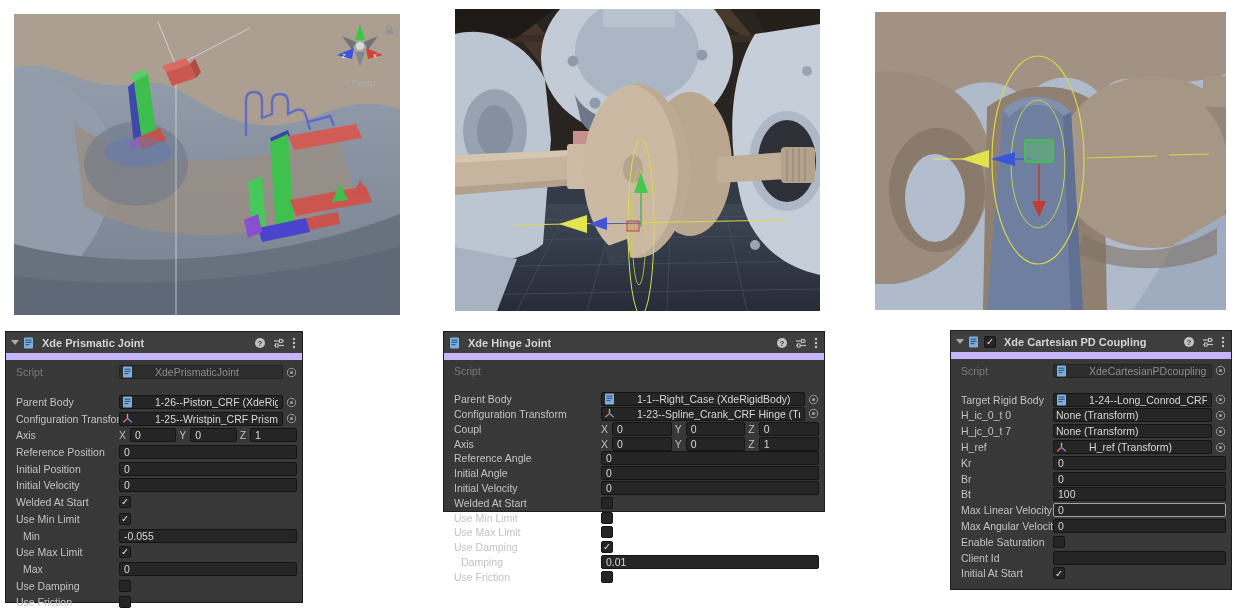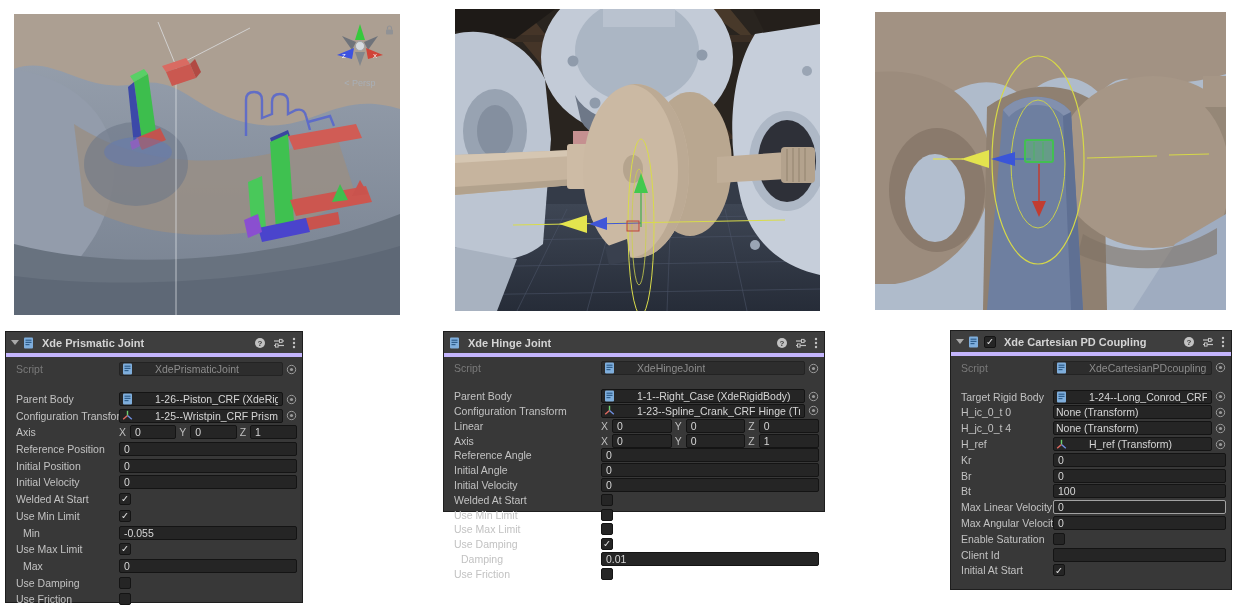--- a/index.html
+++ b/index.html
@@ -13,21 +13,21 @@
   #vp1{left:455px;top:9px;width:365px;height:302px;}
   #vp2{left:875px;top:12px;width:351px;height:298px;}
 
   
   .panel{position:absolute;background:#383838;border:1px solid #1e1e1e;
          box-sizing:border-box;font-size:10.5px;color:#C2C2C2;}
   #panel0{left:5px;top:331px;width:298px;height:272px;--rh:16.7px;--lw:103px;}
   #panel1{left:443px;top:331px;width:382px;height:181px;--rh:14.8px;--lw:147px;}
   #panel2{left:950px;top:330px;width:282px;height:260px;--rh:15.8px;--lw:92px;}
 
-  .phead{height:21px;background:#3E3E3E;border-bottom:4px solid #c4b5fd;
+  .phead{height:21px;background:#3E3E3E;border-bottom:7px solid #c4b5fd;
          display:flex;align-items:center;padding:0 6px 0 5px;}
   .foldout{width:0;height:0;border-left:4px solid transparent;
            border-right:4px solid transparent;border-top:5px solid #A9A9A9;
            margin-right:4px;flex:none;}
   .ptitle{font-weight:bold;font-size:11px;color:#D4D4D4;margin-left:8px;
           white-space:nowrap;overflow:hidden;}
   .flex1{flex:1;}
   .icon{display:inline-flex;align-items:center;justify-content:center;flex:none;}
   .phead .hicon{margin-left:7px;}
   .phead .checkbox{margin-left:5px;}
@@ -475,53 +475,34 @@
         <svg width="4" height="12" viewBox="0 0 4 12">
           <circle cx="2" cy="2" r="1.2" fill="#C2C2C2"></circle>
           <circle cx="2" cy="6" r="1.2" fill="#C2C2C2"></circle>
           <circle cx="2" cy="10" r="1.2" fill="#C2C2C2"></circle>
         </svg>
       </span>
     </div>
     <div class="pbody">
       <div class="row disabled">
         <span class="rlabel">Script</span>
+      </div>
+      <div class="gap"></div>
+      <div class="row">
+        <span class="rlabel">Parent Body</span>
         <span class="rvalue">
           <span class="field objfield">
             <span class="icon">
               <svg width="11" height="12" viewBox="0 0 11 12">
                 <rect x="1" y="0.5" width="9" height="11" rx="1" fill="#7FAEDC"></rect>
                 <rect x="2.5" y="2.6" width="6" height="1.2" fill="#2F5E8C"></rect>
                 <rect x="2.5" y="4.8" width="6" height="1.2" fill="#2F5E8C"></rect>
                 <rect x="2.5" y="7" width="4" height="1.2" fill="#2F5E8C"></rect>
               </svg>
             </span>
-            <span class="ftext">XdeHingeJoint</span>
-          </span>
-          <span class="icon">
-            <svg width="11" height="11" viewBox="0 0 11 11">
-              <circle cx="5.5" cy="5.5" r="4.2" fill="none" stroke="#9A9A9A" stroke-width="1"></circle>
-              <circle cx="5.5" cy="5.5" r="1.6" fill="#9A9A9A"></circle>
-            </svg>
-          </span>
-        </span>
-      </div>
-      <div class="gap"></div>
-      <div class="row">
-        <span class="rlabel">Parent Body</span>
-        <span class="rvalue">
-          <span class="field objfield">
-            <span class="icon">
-              <svg width="11" height="12" viewBox="0 0 11 12">
-                <rect x="1" y="0.5" width="9" height="11" rx="1" fill="#7FAEDC"></rect>
-                <rect x="2.5" y="2.6" width="6" height="1.2" fill="#2F5E8C"></rect>
-                <rect x="2.5" y="4.8" width="6" height="1.2" fill="#2F5E8C"></rect>
-                <rect x="2.5" y="7" width="4" height="1.2" fill="#2F5E8C"></rect>
-              </svg>
-            </span>
             <span class="ftext">1-1--Right_Case (XdeRigidBody)</span>
           </span>
           <span class="icon">
             <svg width="11" height="11" viewBox="0 0 11 11">
               <circle cx="5.5" cy="5.5" r="4.2" fill="none" stroke="#9A9A9A" stroke-width="1"></circle>
               <circle cx="5.5" cy="5.5" r="1.6" fill="#9A9A9A"></circle>
             </svg>
           </span>
         </span>
       </div>
@@ -540,21 +521,21 @@
           </span>
           <span class="icon">
             <svg width="11" height="11" viewBox="0 0 11 11">
               <circle cx="5.5" cy="5.5" r="4.2" fill="none" stroke="#9A9A9A" stroke-width="1"></circle>
               <circle cx="5.5" cy="5.5" r="1.6" fill="#9A9A9A"></circle>
             </svg>
           </span>
         </span>
       </div>
       <div class="row">
-        <span class="rlabel">Linear</span>
+        <span class="rlabel">Coupl</span>
         <span class="rvalue">
           <span class="v3seg">
             <span class="axlbl">X</span>
             <span class="field">
               <span class="ftext">0</span>
             </span>
           </span>
           <span class="v3seg">
             <span class="axlbl">Y</span>
             <span class="field">
@@ -746,21 +727,21 @@
           </span>
           <span class="icon">
             <svg width="11" height="11" viewBox="0 0 11 11">
               <circle cx="5.5" cy="5.5" r="4.2" fill="none" stroke="#9A9A9A" stroke-width="1"></circle>
               <circle cx="5.5" cy="5.5" r="1.6" fill="#9A9A9A"></circle>
             </svg>
           </span>
         </span>
       </div>
       <div class="row">
-        <span class="rlabel">H_jc_0_t 4</span>
+        <span class="rlabel">H_jc_0_t 7</span>
         <span class="rvalue">
           <span class="field objfield">
             <span class="ftext">None (Transform)</span>
           </span>
           <span class="icon">
             <svg width="11" height="11" viewBox="0 0 11 11">
               <circle cx="5.5" cy="5.5" r="4.2" fill="none" stroke="#9A9A9A" stroke-width="1"></circle>
               <circle cx="5.5" cy="5.5" r="1.6" fill="#9A9A9A"></circle>
             </svg>
           </span>

